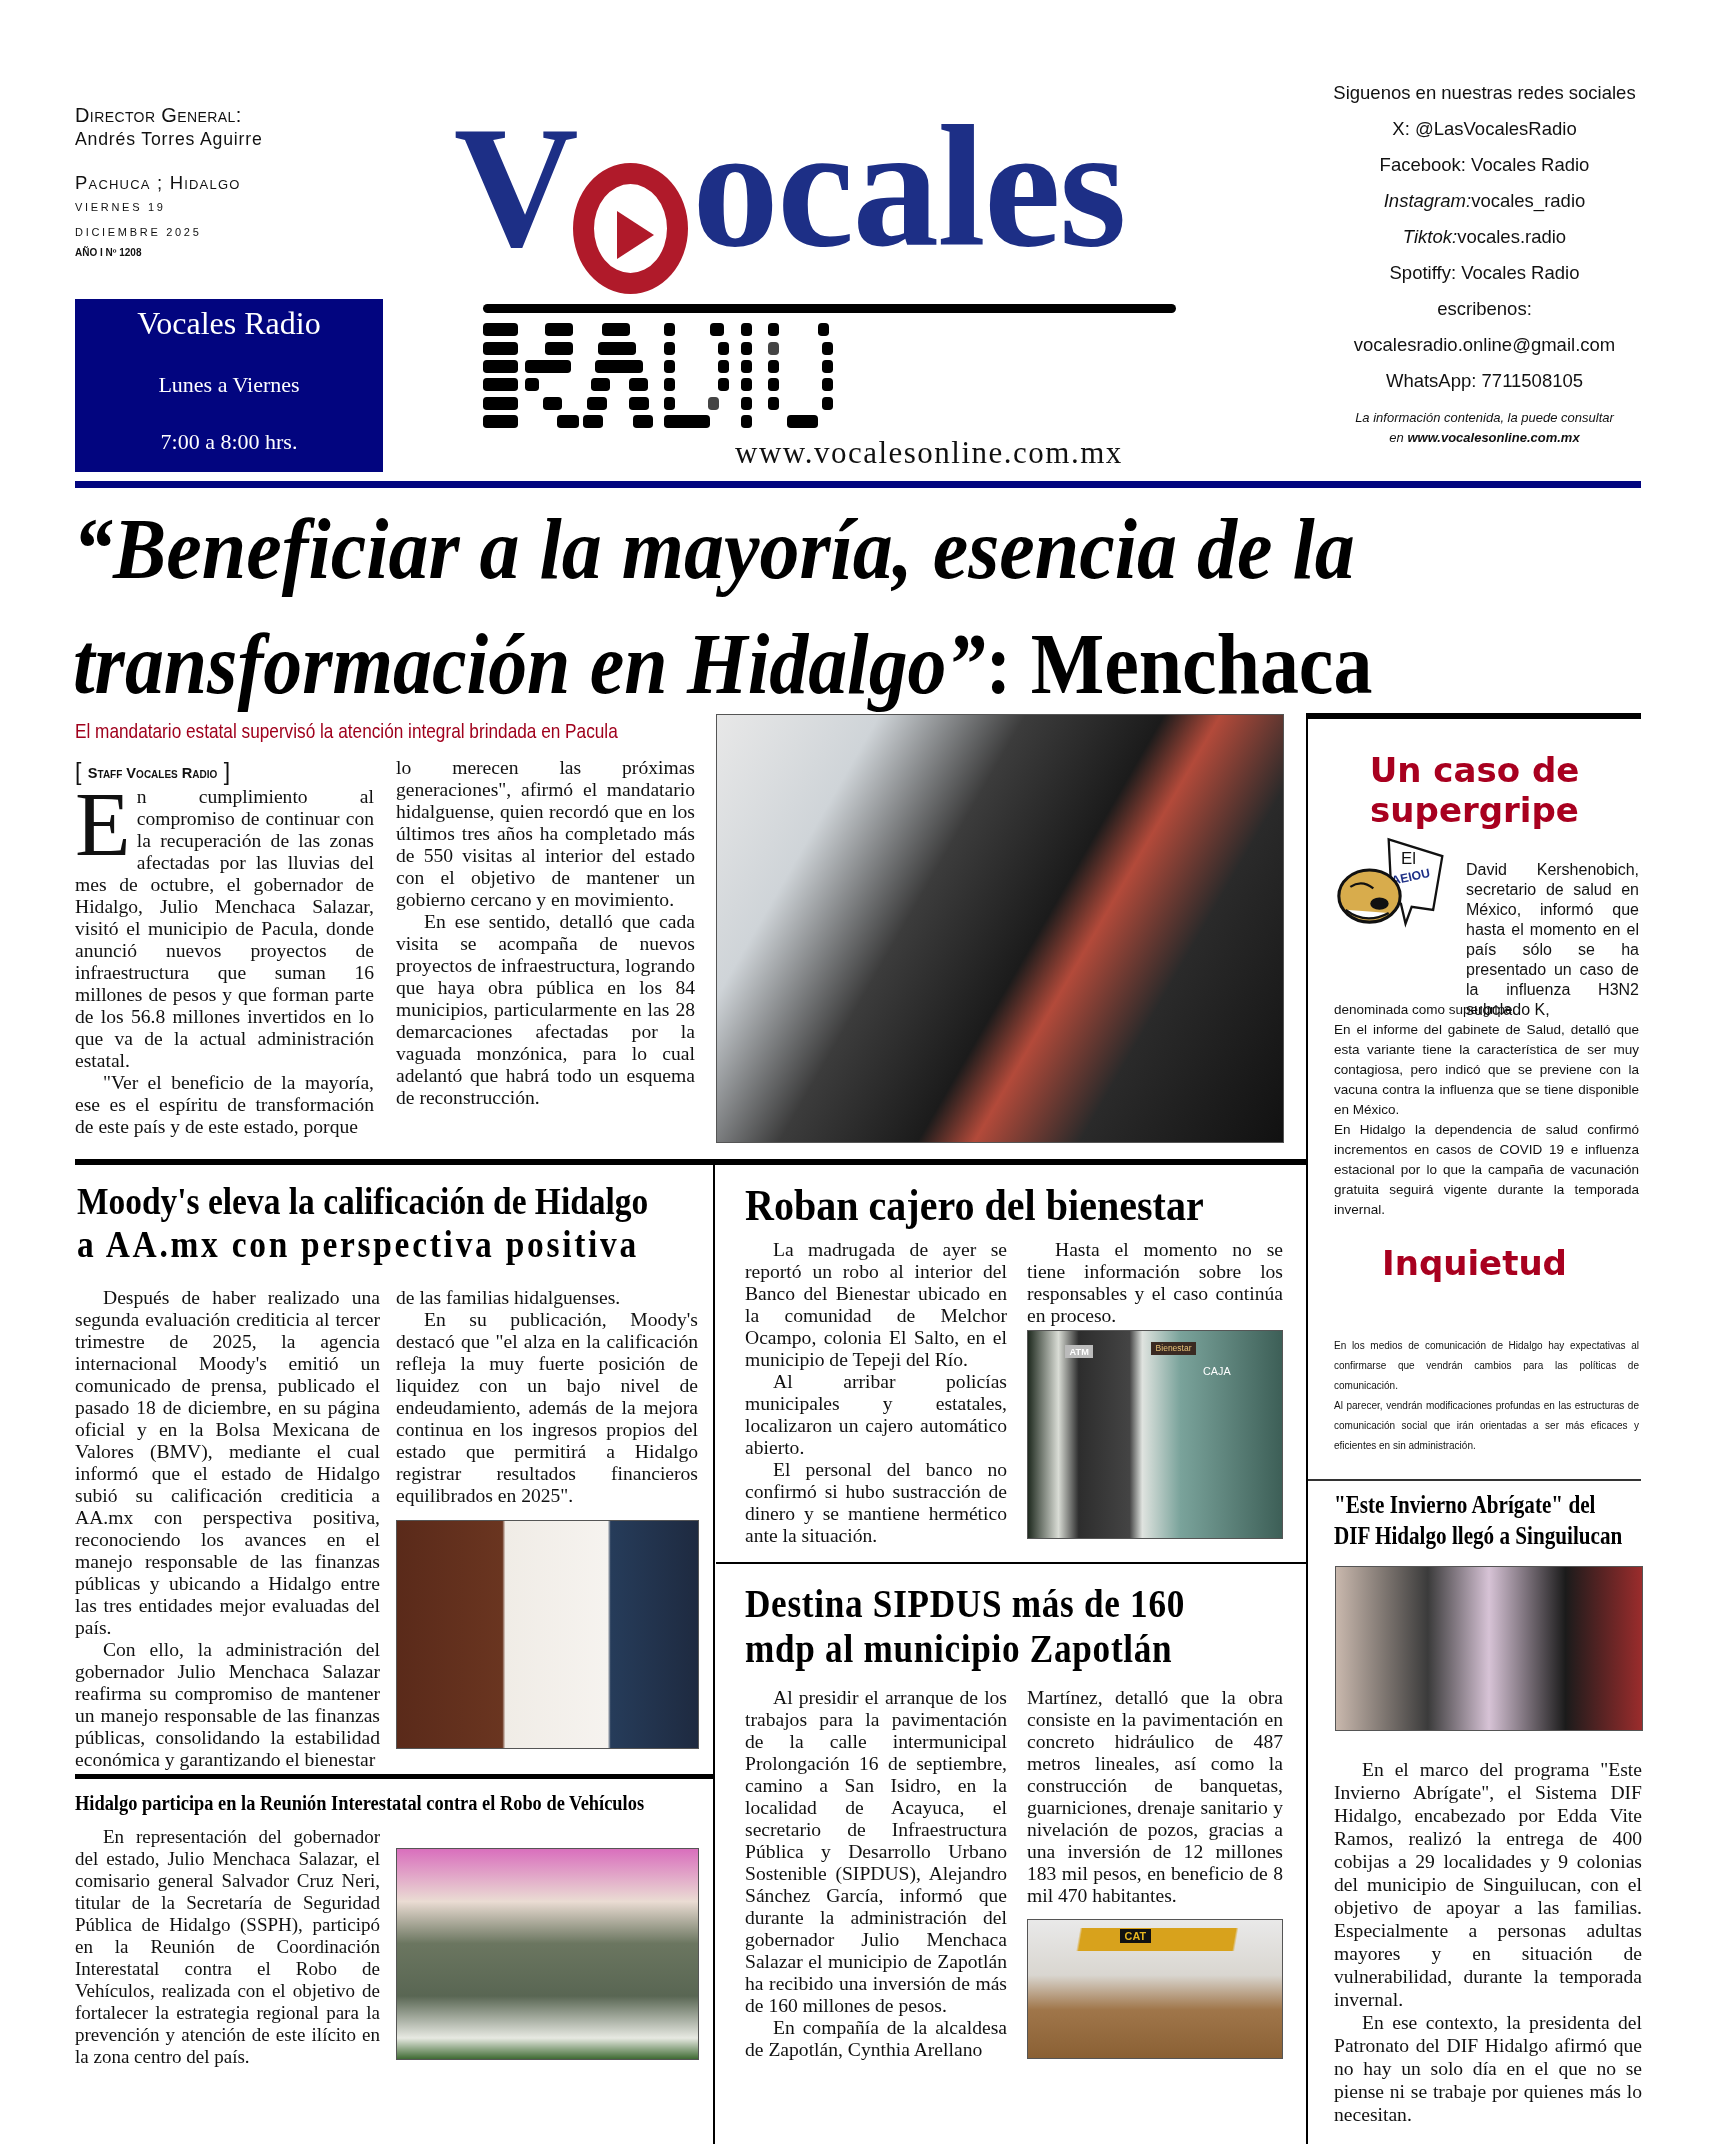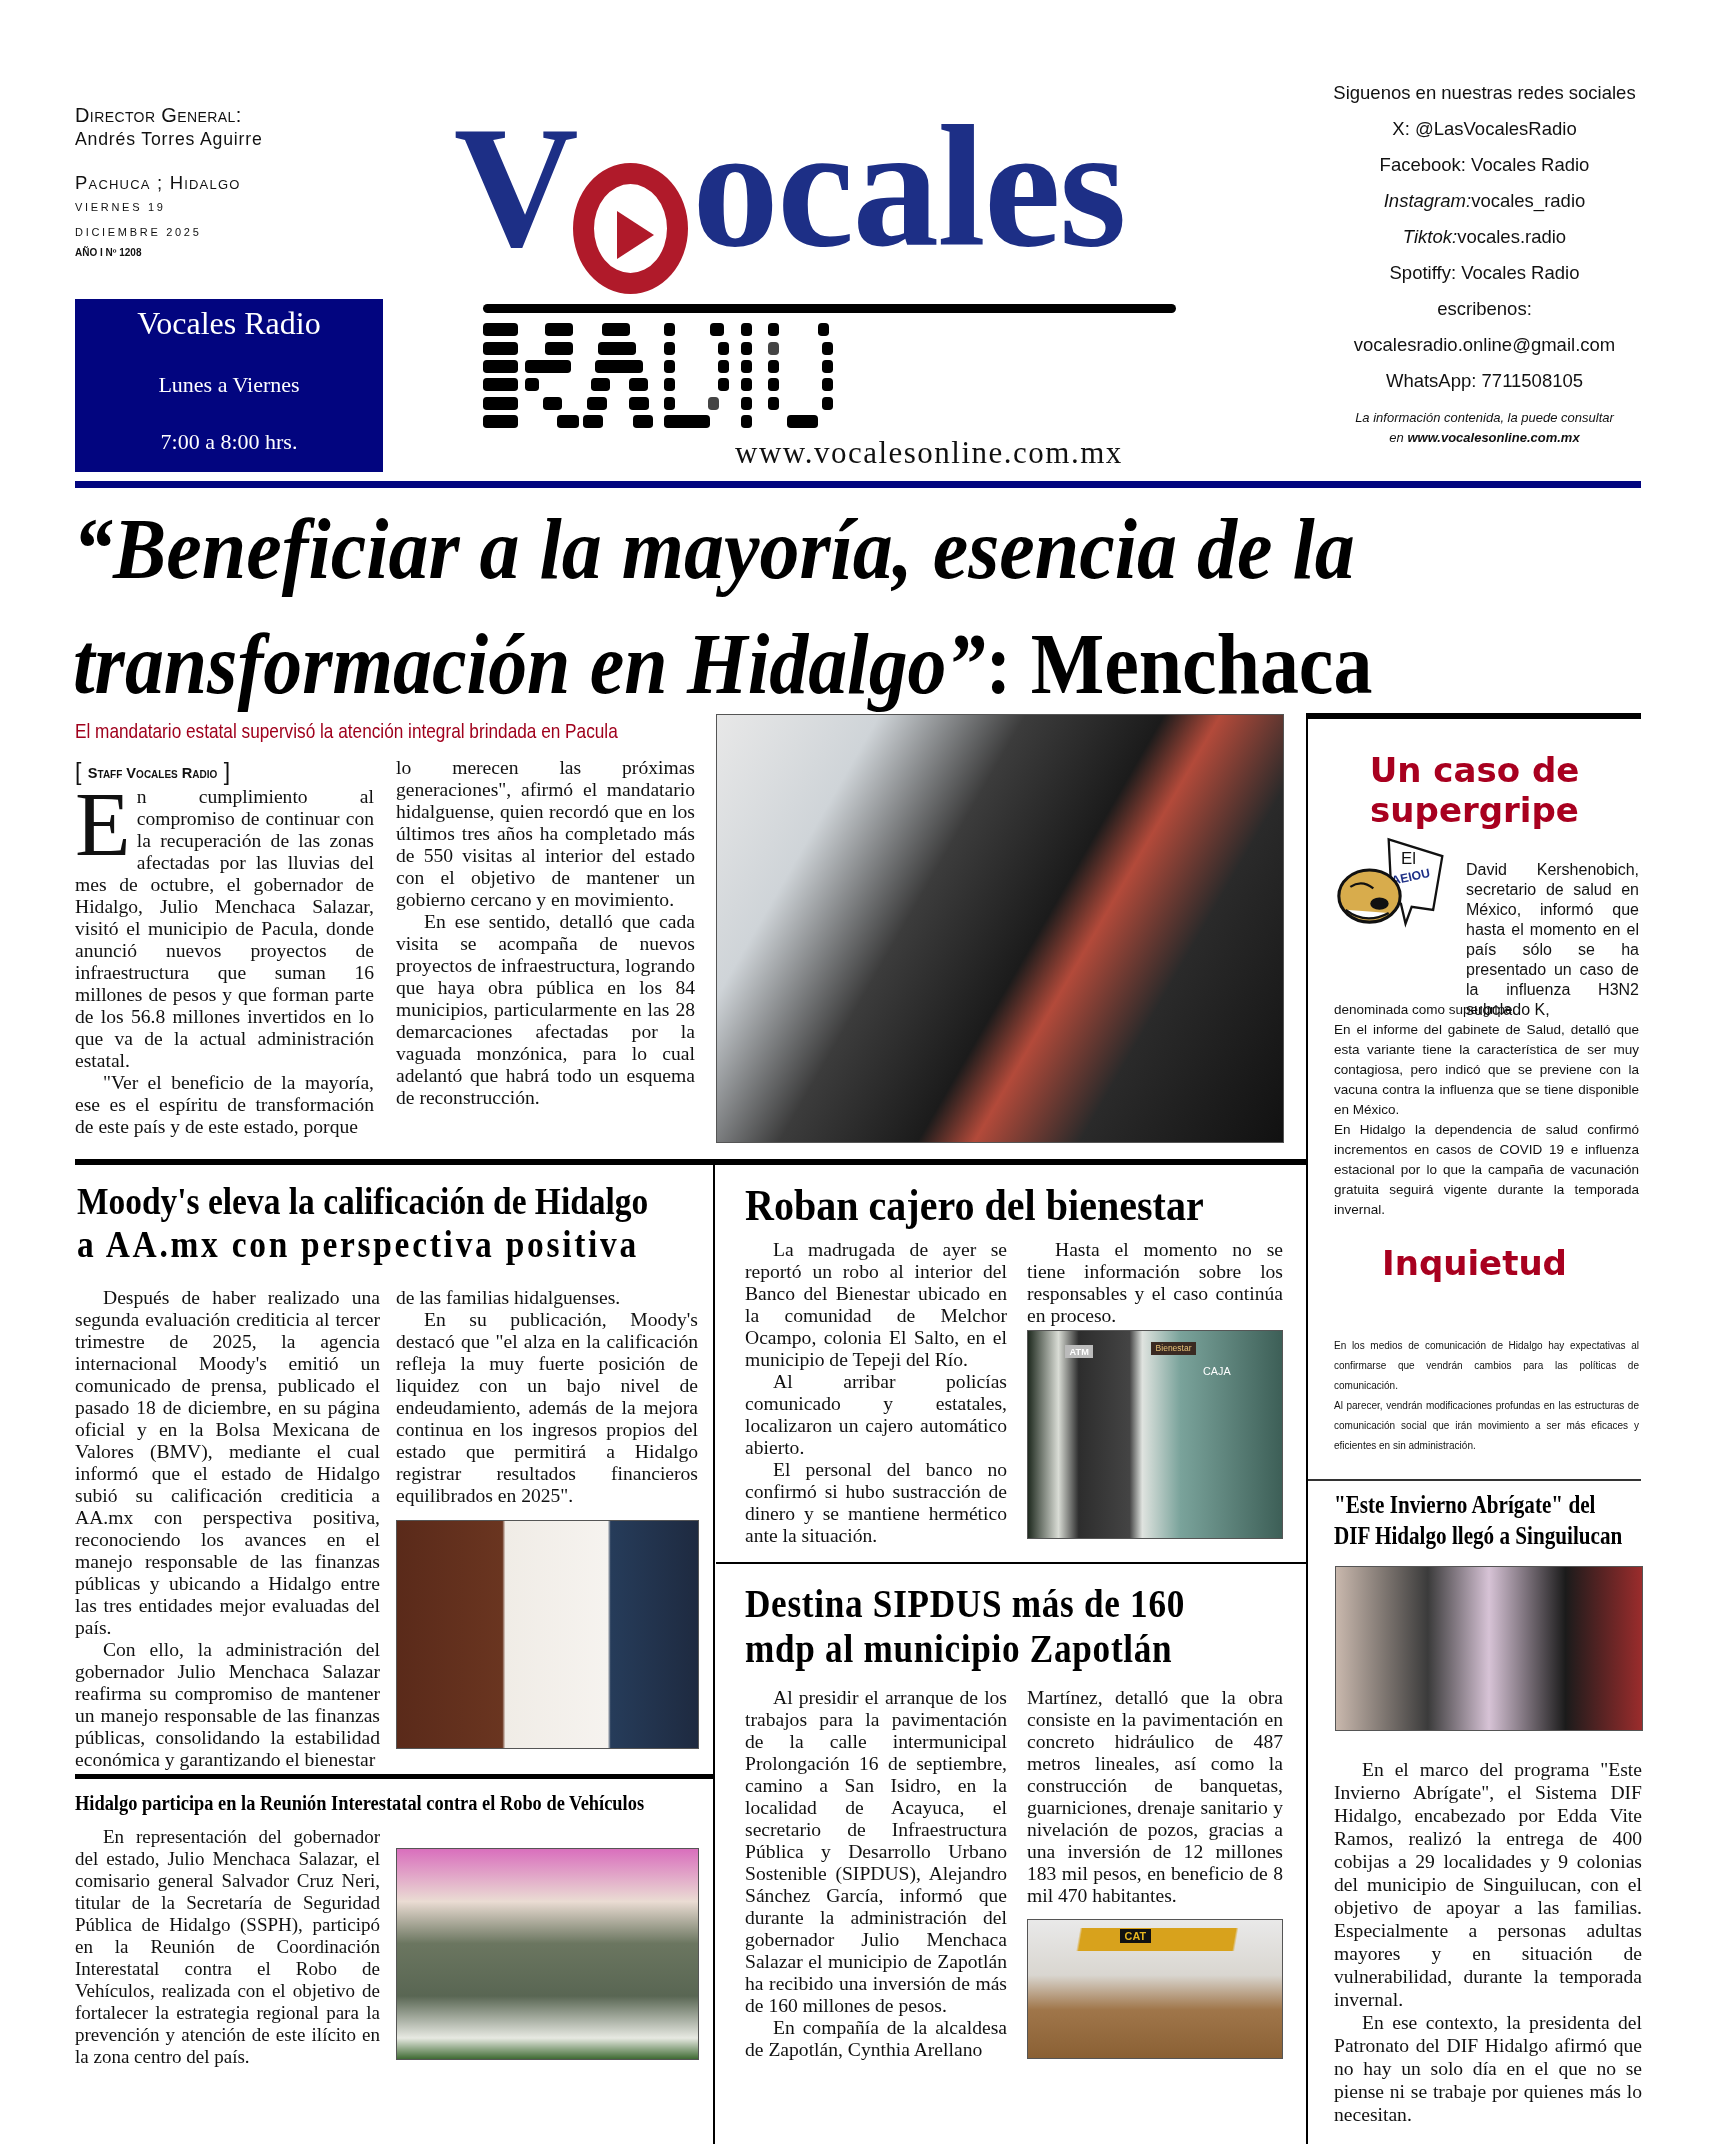--- a/index.html
+++ b/index.html
@@ -226,21 +226,21 @@
 <div class="abs side-text" style="left:1466px;top:860px;width:173px;font-size:16px;line-height:20px;">David Kershenobich, secretario de salud en México, informó que hasta el momento en el país sólo se ha presentado un caso de la influenza H3N2 subclado K,</div>
 <div class="abs side-text" style="left:1334px;top:1000px;width:305px;font-size:13.5px;line-height:20px;">
   <div>denominada como supergripe.</div>
   <div>En el informe del gabinete de Salud, detalló que esta variante tiene la característica de ser muy contagiosa, pero indicó que se previene con la vacuna contra la influenza que se tiene disponible en México.</div>
   <div>En Hidalgo la dependencia de salud confirmó incrementos en casos de COVID 19 e influenza estacional por lo que la campaña de vacunación gratuita seguirá vigente durante la temporada invernal.</div>
 </div>
 
 <div class="abs side-title" style="left:1308px;top:1243px;width:333px;font-size:34px;line-height:40px;">Inquietud</div>
 <div class="abs side-text" style="left:1334px;top:1336px;width:305px;font-size:10px;line-height:20px;">
   <div>En los medios de comunicación de Hidalgo hay expectativas al confirmarse que vendrán cambios para las políticas de comunicación.</div>
-  <div>Al parecer, vendrán modificaciones profundas en las estructuras de comunicación social que irán movimiento a ser más eficaces y eficientes en sin administración.</div>
+  <div>Al parecer, vendrán modificaciones profundas en las estructuras de comunicación social que irán orientadas a ser más eficaces y eficientes en sin administración.</div>
 </div>
 
 <div class="abs h2" style="left:1334px;top:1489px;font-size:24.6px;line-height:31px;transform:scaleX(0.86);">
   <div>"Este Invierno Abrígate" del</div>
   <div>DIF Hidalgo llegó a Singuilucan</div>
 </div>
 <div class="abs photo ph-dif" style="left:1335px;top:1566px;width:308px;height:165px;"></div>
 <div class="abs col-text" style="left:1334px;top:1758px;width:308px;font-size:19.6px;line-height:23px;">
   <p>En el marco del programa "Este Invierno Abrígate", el Sistema DIF Hidalgo, encabezado por Edda Vite Ramos, realizó la entrega de 400 cobijas a 29 localidades y 9 colonias del municipio de Singuilucan, con el objetivo de apoyar a las familias. Especialmente a personas adultas mayores y en situación de vulnerabilidad, durante la temporada invernal.</p>
   <p>En ese contexto, la presidenta del Patronato del DIF Hidalgo afirmó que no hay un solo día en el que no se piense ni se trabaje por quienes más lo necesitan.</p>
@@ -262,21 +262,21 @@
 
 <div class="abs h2" style="left:75px;top:1791px;font-size:20px;line-height:24.6px;transform:scaleX(0.92);">Hidalgo participa en la Reunión Interestatal contra el Robo de Vehículos</div>
 <div class="abs col-text" style="left:75px;top:1826px;width:305px;font-size:19px;line-height:22px;">
   <p>En representación del gobernador del estado, Julio Menchaca Salazar, el comisario general Salvador Cruz Neri, titular de la Secretaría de Seguridad Pública de Hidalgo (SSPH), participó en la Reunión de Coordinación Interestatal contra el Robo de Vehículos, realizada con el objetivo de fortalecer la estrategia regional para la prevención y atención de este ilícito en la zona centro del país.</p>
 </div>
 <div class="abs photo ph-mil" style="left:396px;top:1848px;width:303px;height:212px;"></div>
 
 <div class="abs h2" style="left:745px;top:1179px;font-size:45px;line-height:52px;transform:scaleX(0.89);">Roban cajero del bienestar</div>
 <div class="abs col-text" style="left:745px;top:1239px;width:262px;">
   <p>La madrugada de ayer se reportó un robo al interior del Banco del Bienestar ubicado en la comunidad de Melchor Ocampo, colonia El Salto, en el municipio de Tepeji del Río.</p>
-  <p>Al arribar policías comunicado y estatales, localizaron un cajero automático abierto.</p>
+  <p>Al arribar policías municipales y estatales, localizaron un cajero automático abierto.</p>
   <p>El personal del banco no confirmó si hubo sustracción de dinero y se mantiene hermético ante la situación.</p>
 </div>
 <div class="abs col-text" style="left:1027px;top:1239px;width:256px;">
   <p>Hasta el momento no se tiene información sobre los responsables y el caso continúa en proceso.</p>
 </div>
 <div class="abs photo ph-atm" style="left:1027px;top:1330px;width:256px;height:209px;">
   <div style="position:absolute;left:37px;top:14px;background:#bbb;color:#fff;font-family:'Liberation Sans',sans-serif;font-size:9.2px;font-weight:bold;padding:1.5px 4.6px;">ATM</div>
   <div style="position:absolute;left:123px;top:10.8px;background:#3a2a22;color:#e8c37a;font-family:'Liberation Sans',sans-serif;font-size:8.5px;padding:1.5px 4.6px;">Bienestar</div>
   <div style="position:absolute;left:175px;top:34px;color:#fff;font-family:'Liberation Sans',sans-serif;font-size:10.8px;">CAJA</div>
 </div>

